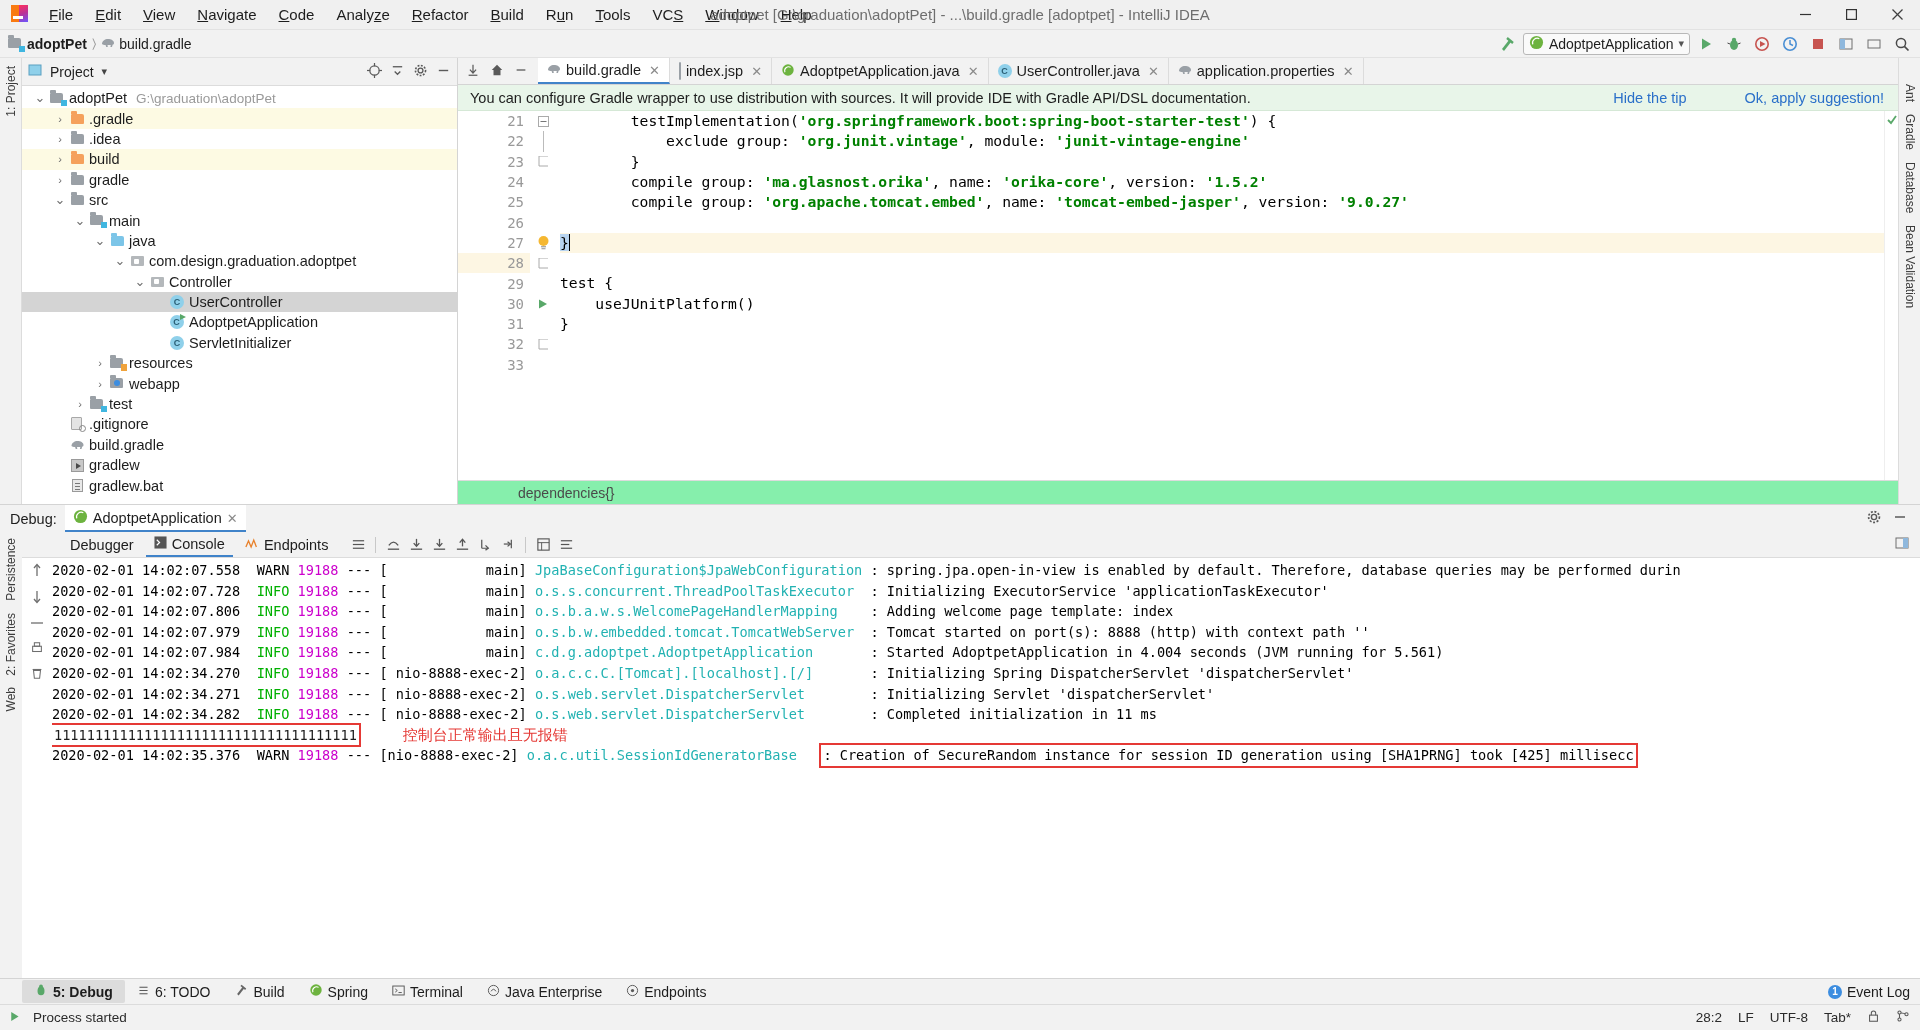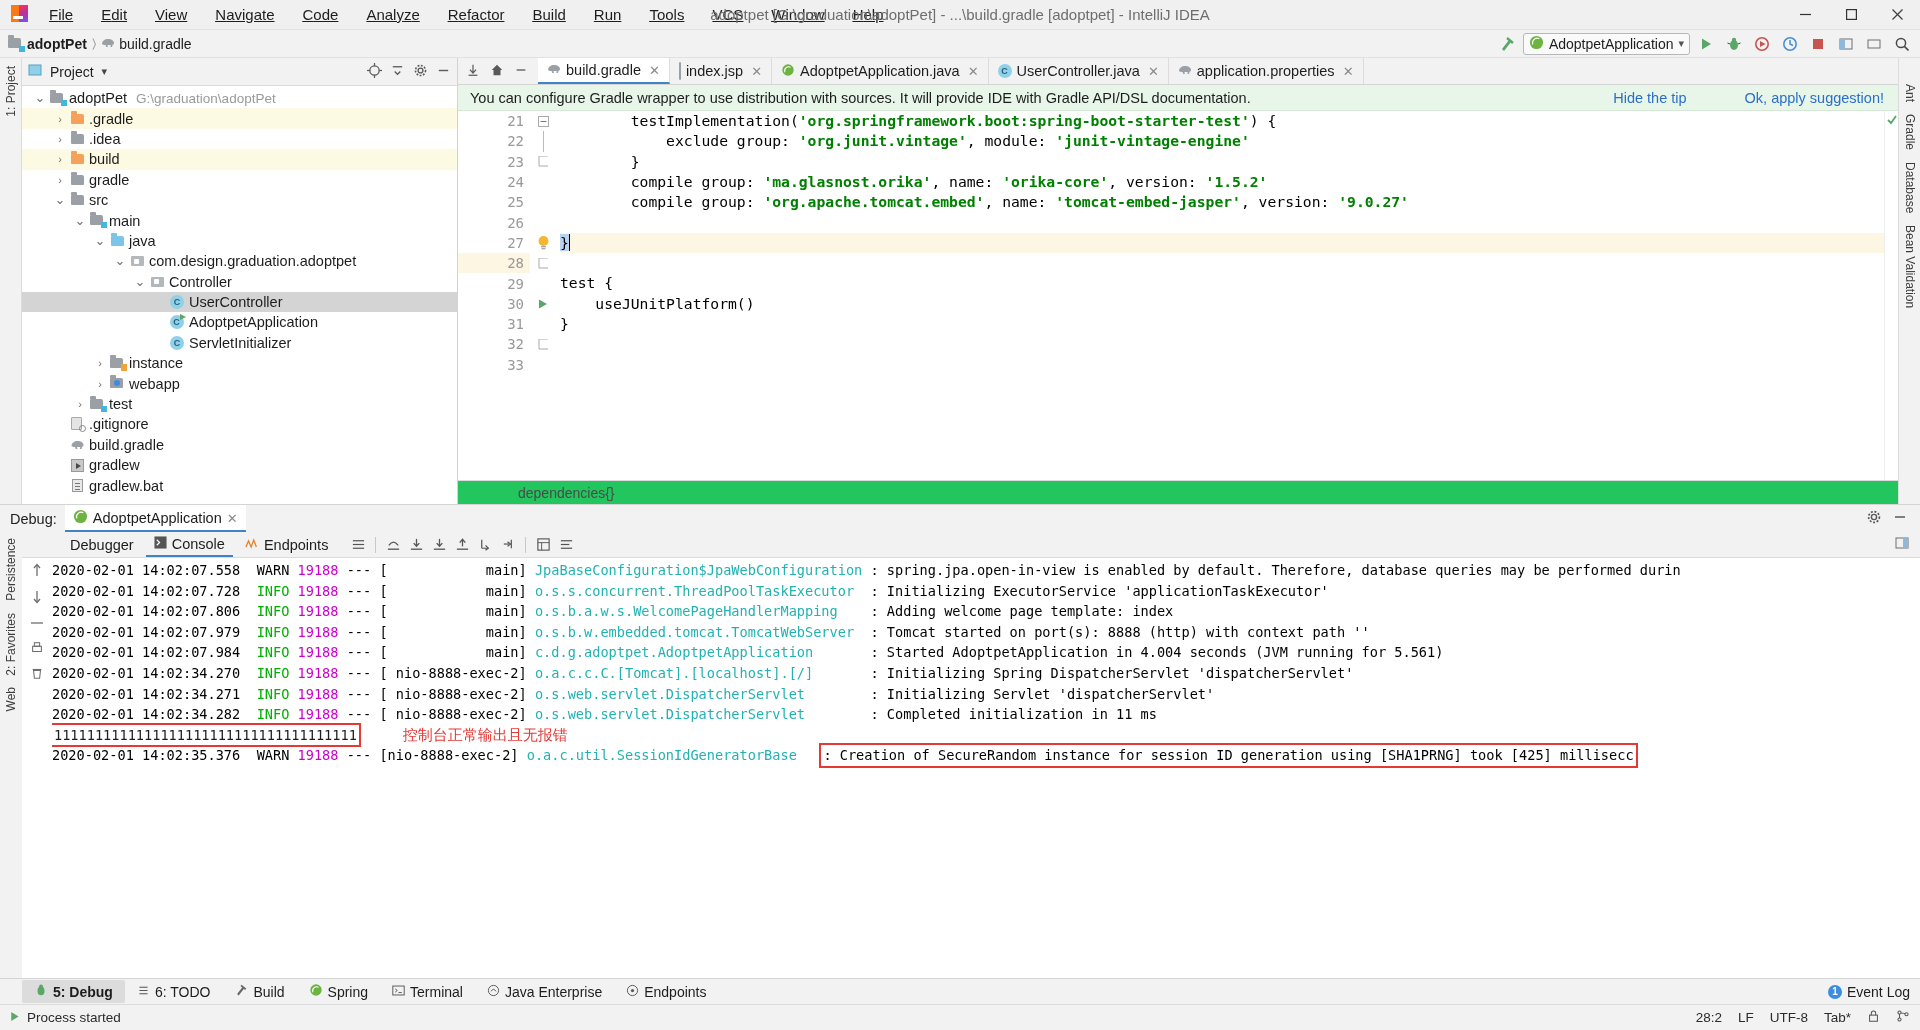--- a/index.html
+++ b/index.html
@@ -14,21 +14,21 @@
   
   #titlebar {
     height:30px; background:#f0f0f0; display:flex; align-items:center;
     border-bottom:1px solid #e2e2e2; position:relative;
   }
   #app-logo { width:26px; height:26px; margin:0 6px 0 8px; position:relative; flex:none; }
   #app-logo .l1 { position:absolute; left:3px; top:3px; width:8px; height:17px; background:#f97a12; }
   #app-logo .l2 { position:absolute; left:11px; top:3px; width:9px; height:17px;
                   background:linear-gradient(160deg,#fe315d 0%,#b93198 50%,#6b57ff 100%); }
   #app-logo .l3 { position:absolute; left:5px; top:14px; width:10px; height:3px; background:#fff; }
-  #menubar { display:flex; align-items:center; gap:10px;text-decoration:underline; }
+  #menubar { display:flex; align-items:center; gap:4px; }
   #menubar .mi {
     padding:4px 9px; font-size:15px; color:#1d1d1d; cursor:default; white-space:nowrap;
   }
   #menubar .mi u { text-decoration:underline; }
   #win-title {
     position:absolute; left:0; right:0; text-align:center; color:#6e6e6e;
     font-size:15px; pointer-events:none;
   }
   #win-ctrls { margin-left:auto; display:flex; align-items:center; z-index:2; }
   #win-ctrls .wb { width:46px; height:30px; display:flex; align-items:center; justify-content:center; color:#404040; }
@@ -121,21 +121,21 @@
   .foldmark { height:20.3px; display:flex; align-items:center; justify-content:center; font-size:11px; color:#999; }
   #code {
     flex:1; font-family:"DejaVu Sans Mono","Liberation Mono",monospace; font-size:14.7px;
     line-height:20.3px; color:#000; padding-left:4px; overflow:hidden; position:relative;
   }
   .cline { height:20.3px; white-space:pre; }
   .cline.hl { background:#fdf6e3; }
   .s-str { color:#008000; font-weight:bold; }
   #rightgutter { width:14px; background:#fff; flex:none; border-left:1px solid #eee; position:relative; }
   #bread2 {
-    height:24px; background:#22c55e; border-top:1px solid #dcdcdc;
+    height:24px; background:#86efac; border-top:1px solid #dcdcdc;
     display:flex; align-items:center; padding-left:60px; font-size:14px; color:#4a4a4a;
   }
 
   
   #rstrip { width:22px; background:#f2f2f2; border-left:1px solid #dcdcdc; display:flex; flex-direction:column; align-items:center; flex:none; }
 
   
   #debugpanel { height:calc(1030px - 30px - 28px - 446px - 26px - 26px); display:flex; flex-direction:column; background:#f2f2f2; }
   #dbghead { height:28px; display:flex; align-items:center; padding-left:10px; gap:8px; border-top:1px solid #d4d4d4; }
   #dbghead .lbl { font-size:14.5px; }
@@ -176,21 +176,21 @@
     display:flex; align-items:center; padding-left:22px; gap:0px; font-size:14px;
   }
   #toolwins .tw { display:flex; align-items:center; gap:5px; padding:3px 12px; white-space:nowrap; }
   #toolwins .tw.active { background:#dcdcdc; border-radius:2px; font-weight:bold; }
   #toolwins .right { margin-left:auto; display:flex; align-items:center; gap:8px; padding-right:10px; }
   #eventlog { display:flex; align-items:center; gap:5px; }
   .evbadge { width:14px; height:14px; border-radius:50%; background:#3c8de0; color:#fff; font-size:10px;
              display:flex; align-items:center; justify-content:center; font-weight:bold; }
   #statusbar {
     height:26px; background:#f2f2f2; border-top:1px solid #dcdcdc; display:flex;
-    align-items:center; padding:0 10px 0 8px; font-size:13.5px; color:#2b2b2b; gap:6px;
+    align-items:center; padding:0 10px 0 8px; font-size:13.5px; color:#2b2b2b; gap:12px;
   }
   #statusbar .right { margin-left:auto; display:flex; align-items:center; gap:16px; }
 </style>
 </head>
 <body>
 
 <div id="titlebar">
   <div id="app-logo">
     <div class="l1"></div>
       <div class="l2"></div>
@@ -479,21 +479,21 @@
         </div>
         <div class="trow">
           <span style="display:inline-block;width:66px;flex:none;"></span>
           <span class="arrow" style="">›</span>
           <span class="ico">
             <span style="position:relative;display:inline-block;width:15px;height:11px;">
               <span class="fold gray" style="display:block;"></span>
               <span style="position:absolute;right:-2px;bottom:-2px;width:6px;height:7px;background:#f0a33c;"></span>
             </span>
           </span>
-          <span>instance</span>
+          <span>resources</span>
         </div>
         <div class="trow">
           <span style="display:inline-block;width:66px;flex:none;"></span>
           <span class="arrow" style="">›</span>
           <span class="ico">
             <span style="position:relative;display:inline-block;width:15px;height:11px;">
               <span class="fold gray" style="display:block;"></span>
               <span style="position:absolute;left:4px;top:2px;width:6px;height:6px;border-radius:50%;background:#3c8de0;"></span>
             </span>
           </span>

